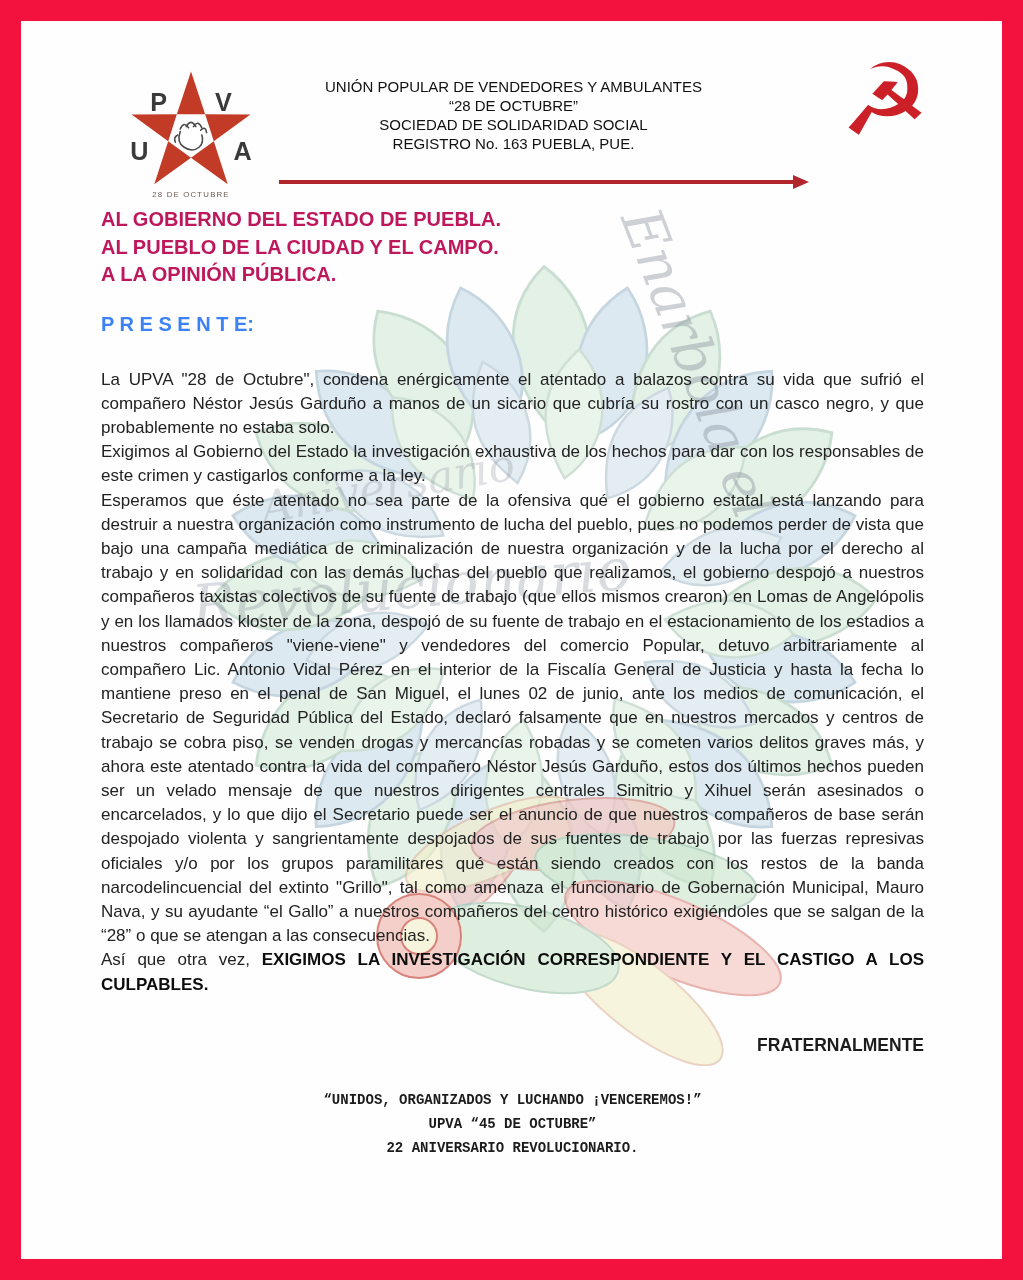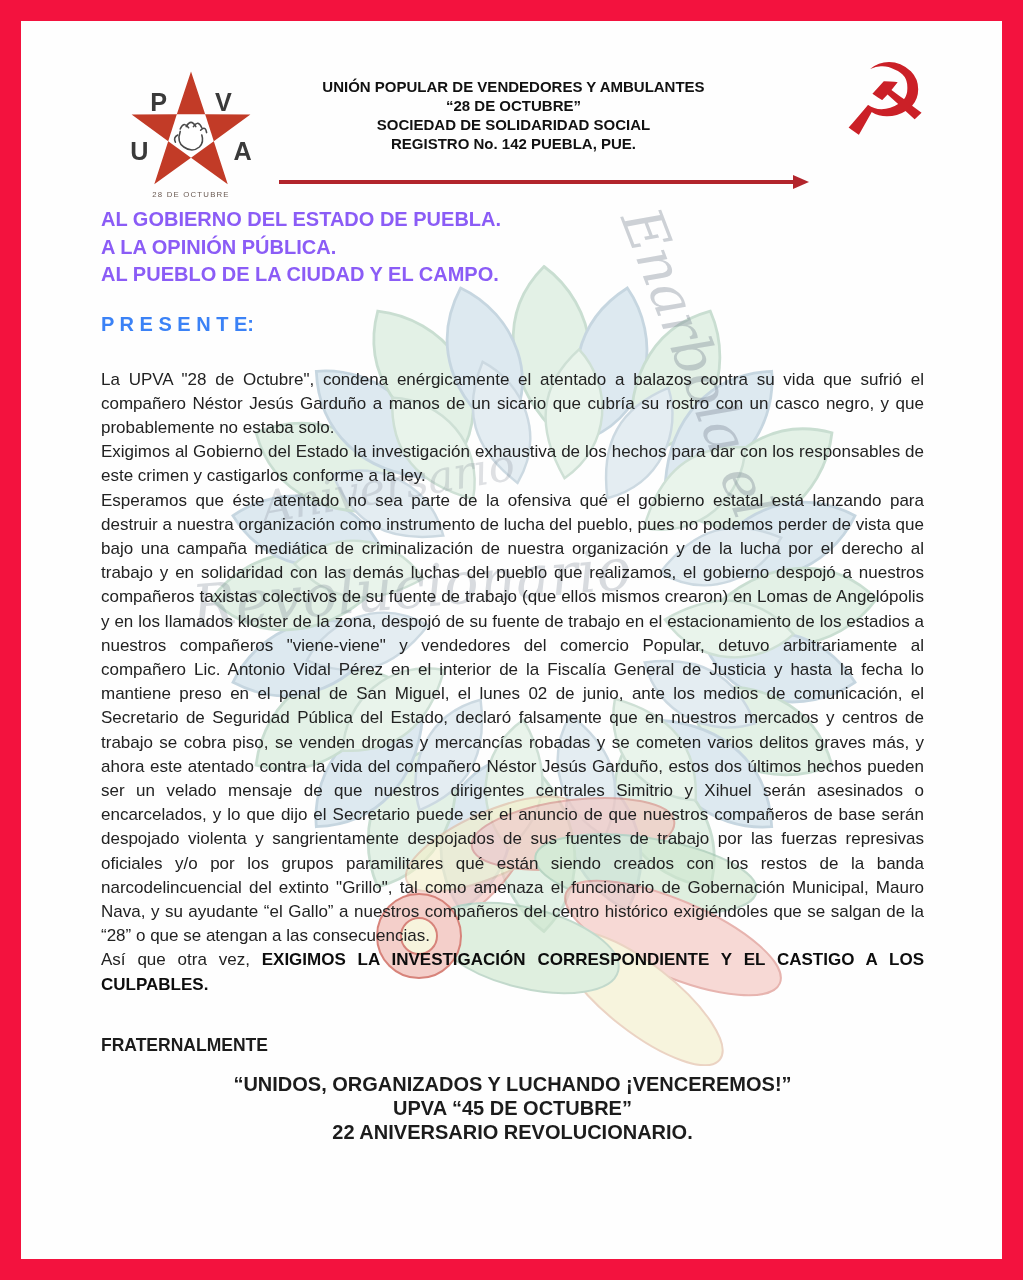--- a/index.html
+++ b/index.html
@@ -16,37 +16,37 @@
     font-family:"DejaVu Serif",serif;font-style:italic;
     color:rgba(125,138,150,.38);white-space:nowrap;transform-origin:left top;
   }
   .wm-script.s1{left:648px;top:178px;font-size:56px;transform:rotate(69deg);}
   .wm-script.s2{left:168px;top:552px;font-size:58px;transform:rotate(-5deg);color:rgba(130,140,152,.30);}
   .wm-script.s3{left:236px;top:462px;font-size:44px;transform:rotate(-10deg);color:rgba(130,140,152,.26);}
   
   .logo{position:absolute;left:86px;top:48px;width:168px;height:138px;}
   .org-block{
     position:absolute;left:250px;right:246px;top:56px;text-align:center;
-    font-weight:bold;font-size:15px;line-height:19px;color:#111;
+    font-weight:normal;font-size:15px;line-height:19px;color:#111;
   }
   .hs{position:absolute;right:72px;top:30px;font-size:100px;line-height:1;color:#CB2027;
       font-family:"DejaVu Sans",sans-serif;}
   .arrow{position:absolute;left:258px;top:154px;width:530px;height:14px;}
   .arrow .shaft{position:absolute;left:0;top:5px;height:4px;width:514px;background:#B2252C;}
   .arrow .head{position:absolute;right:0;top:0;width:0;height:0;
     border-top:7px solid transparent;border-bottom:7px solid transparent;border-left:16px solid #B2252C;}
   
   .content{position:absolute;left:80px;right:78px;top:185px;z-index:2;}
-  .addr{font-weight:bold;font-size:20px;line-height:27.5px;color:#8b5cf6;}
+  .addr{font-weight:bold;font-size:20px;line-height:27.5px;color:#be185d;}
   .presente{font-weight:bold;font-size:20px;margin-top:24px;color:#3b82f6;}
   .body-text{margin-top:32px;font-size:17px;line-height:24.2px;text-align:justify;color:#222;}
   .body-text p{margin:0;}
   .demand strong{color:#0d0d0d;}
-  .fraternal{margin-top:38px;text-align:left;font-weight:bold;font-size:17.5px;}
-  .closing{margin-top:16px;text-align:center;font-weight:bold;font-size:20px;line-height:24px;}
+  .fraternal{margin-top:38px;text-align:right;font-weight:bold;font-size:17.5px;}
+  .closing{margin-top:32px;text-align:center;font-weight:bold;font-size:14px;line-height:24px;font-family:Liberation Mono, monospace;}
 </style>
 </head>
 <body>
 
 <div class="page">
 
   <svg class="wm wm-wreath" viewBox="-100 -100 200 200">
     <defs>
       <path id="lfA" d="M0,-95 C15,-84 19,-61 2,-49 C-11,-63 -13,-82 0,-95 Z" fill="#cde7d4" stroke="#9fc4ae" stroke-width="0.8"></path>
       <path id="lfB" d="M0,-92 C13,-81 16,-60 1,-48 C-11,-62 -12,-79 0,-92 Z" fill="#c3d9e6" stroke="#9ab6c8" stroke-width="0.8"></path>
@@ -132,35 +132,35 @@
       <text x="17" y="76">U</text>
       <text x="103" y="76">A</text>
     </g>
     <text x="60" y="107" font-family="Liberation Sans, sans-serif" font-size="6.5" letter-spacing="1" fill="#6a5a52" text-anchor="middle">28 DE OCTUBRE</text>
   </svg>
 
   <div class="org-block">
     <div>UNIÓN POPULAR DE VENDEDORES Y AMBULANTES</div>
     <div>“28 DE OCTUBRE”</div>
     <div>SOCIEDAD DE SOLIDARIDAD SOCIAL</div>
-    <div>REGISTRO No. 142 PUEBLA, PUE.</div>
+    <div>REGISTRO No. 163 PUEBLA, PUE.</div>
   </div>
 
   <div class="hs">☭</div>
 
   <div class="arrow">
     <div class="shaft"></div>
     <div class="head"></div>
   </div>
 
   <div class="content">
     <div class="addr">
       <div>AL GOBIERNO DEL ESTADO DE PUEBLA.</div>
+      <div>AL PUEBLO DE LA CIUDAD  Y EL CAMPO.</div>
       <div>A LA OPINIÓN PÚBLICA.</div>
-      <div>AL PUEBLO DE LA CIUDAD  Y EL CAMPO.</div>
     </div>
 
     <div class="presente">P R E S E N T E:</div>
 
     <div class="body-text">
       <p>La UPVA "28 de Octubre", condena enérgicamente el atentado a balazos contra su vida que sufrió el compañero Néstor Jesús Garduño a manos de un sicario que cubría su rostro con un casco negro, y que probablemente no estaba solo.</p>
       <p>Exigimos al Gobierno del Estado la investigación exhaustiva de los hechos para dar con los responsables de este crimen y castigarlos conforme a la ley.</p>
       <p>Esperamos que éste atentado no sea parte de la ofensiva qué el gobierno estatal está lanzando para destruir a nuestra organización como instrumento de lucha del pueblo, pues no podemos perder de vista que bajo una campaña mediática de criminalización de nuestra organización y de la lucha por el derecho al trabajo y en solidaridad con las demás luchas del pueblo que realizamos, el gobierno despojó a nuestros compañeros taxistas colectivos de su fuente de trabajo (que ellos mismos crearon) en Lomas de Angelópolis y en  los llamados kloster de la zona, despojó de su fuente de trabajo en el estacionamiento de los estadios a nuestros compañeros "viene-viene" y vendedores del comercio Popular, detuvo arbitrariamente al compañero Lic. Antonio Vidal Pérez en el interior de la Fiscalía General de Justicia  y hasta la fecha lo mantiene preso en el penal de San Miguel, el lunes  02 de junio, ante los medios de comunicación, el Secretario de Seguridad Pública del Estado, declaró falsamente que en nuestros mercados y centros de trabajo se cobra piso, se venden drogas y mercancías robadas y se cometen varios delitos graves más, y ahora este atentado contra la vida del compañero Néstor Jesús Garduño, estos dos últimos hechos pueden ser un velado mensaje de que nuestros dirigentes centrales Simitrio y Xihuel serán asesinados o encarcelados, y lo que dijo el Secretario puede ser el anuncio de que nuestros compañeros de base serán despojado violenta y sangrientamente despojados de sus fuentes de trabajo por las fuerzas represivas oficiales y/o por los grupos paramilitares qué están siendo creados con los restos de la banda narcodelincuencial del extinto "Grillo", tal como amenaza el funcionario de Gobernación Municipal, Mauro Nava, y su ayudante “el Gallo” a nuestros compañeros del centro histórico exigiéndoles que se salgan de la “28” o que se atengan a las consecuencias.</p>
       <p class="demand"><span>Así que otra vez, </span><strong>EXIGIMOS LA INVESTIGACIÓN CORRESPONDIENTE Y EL CASTIGO A LOS CULPABLES.</strong></p>
     </div>

